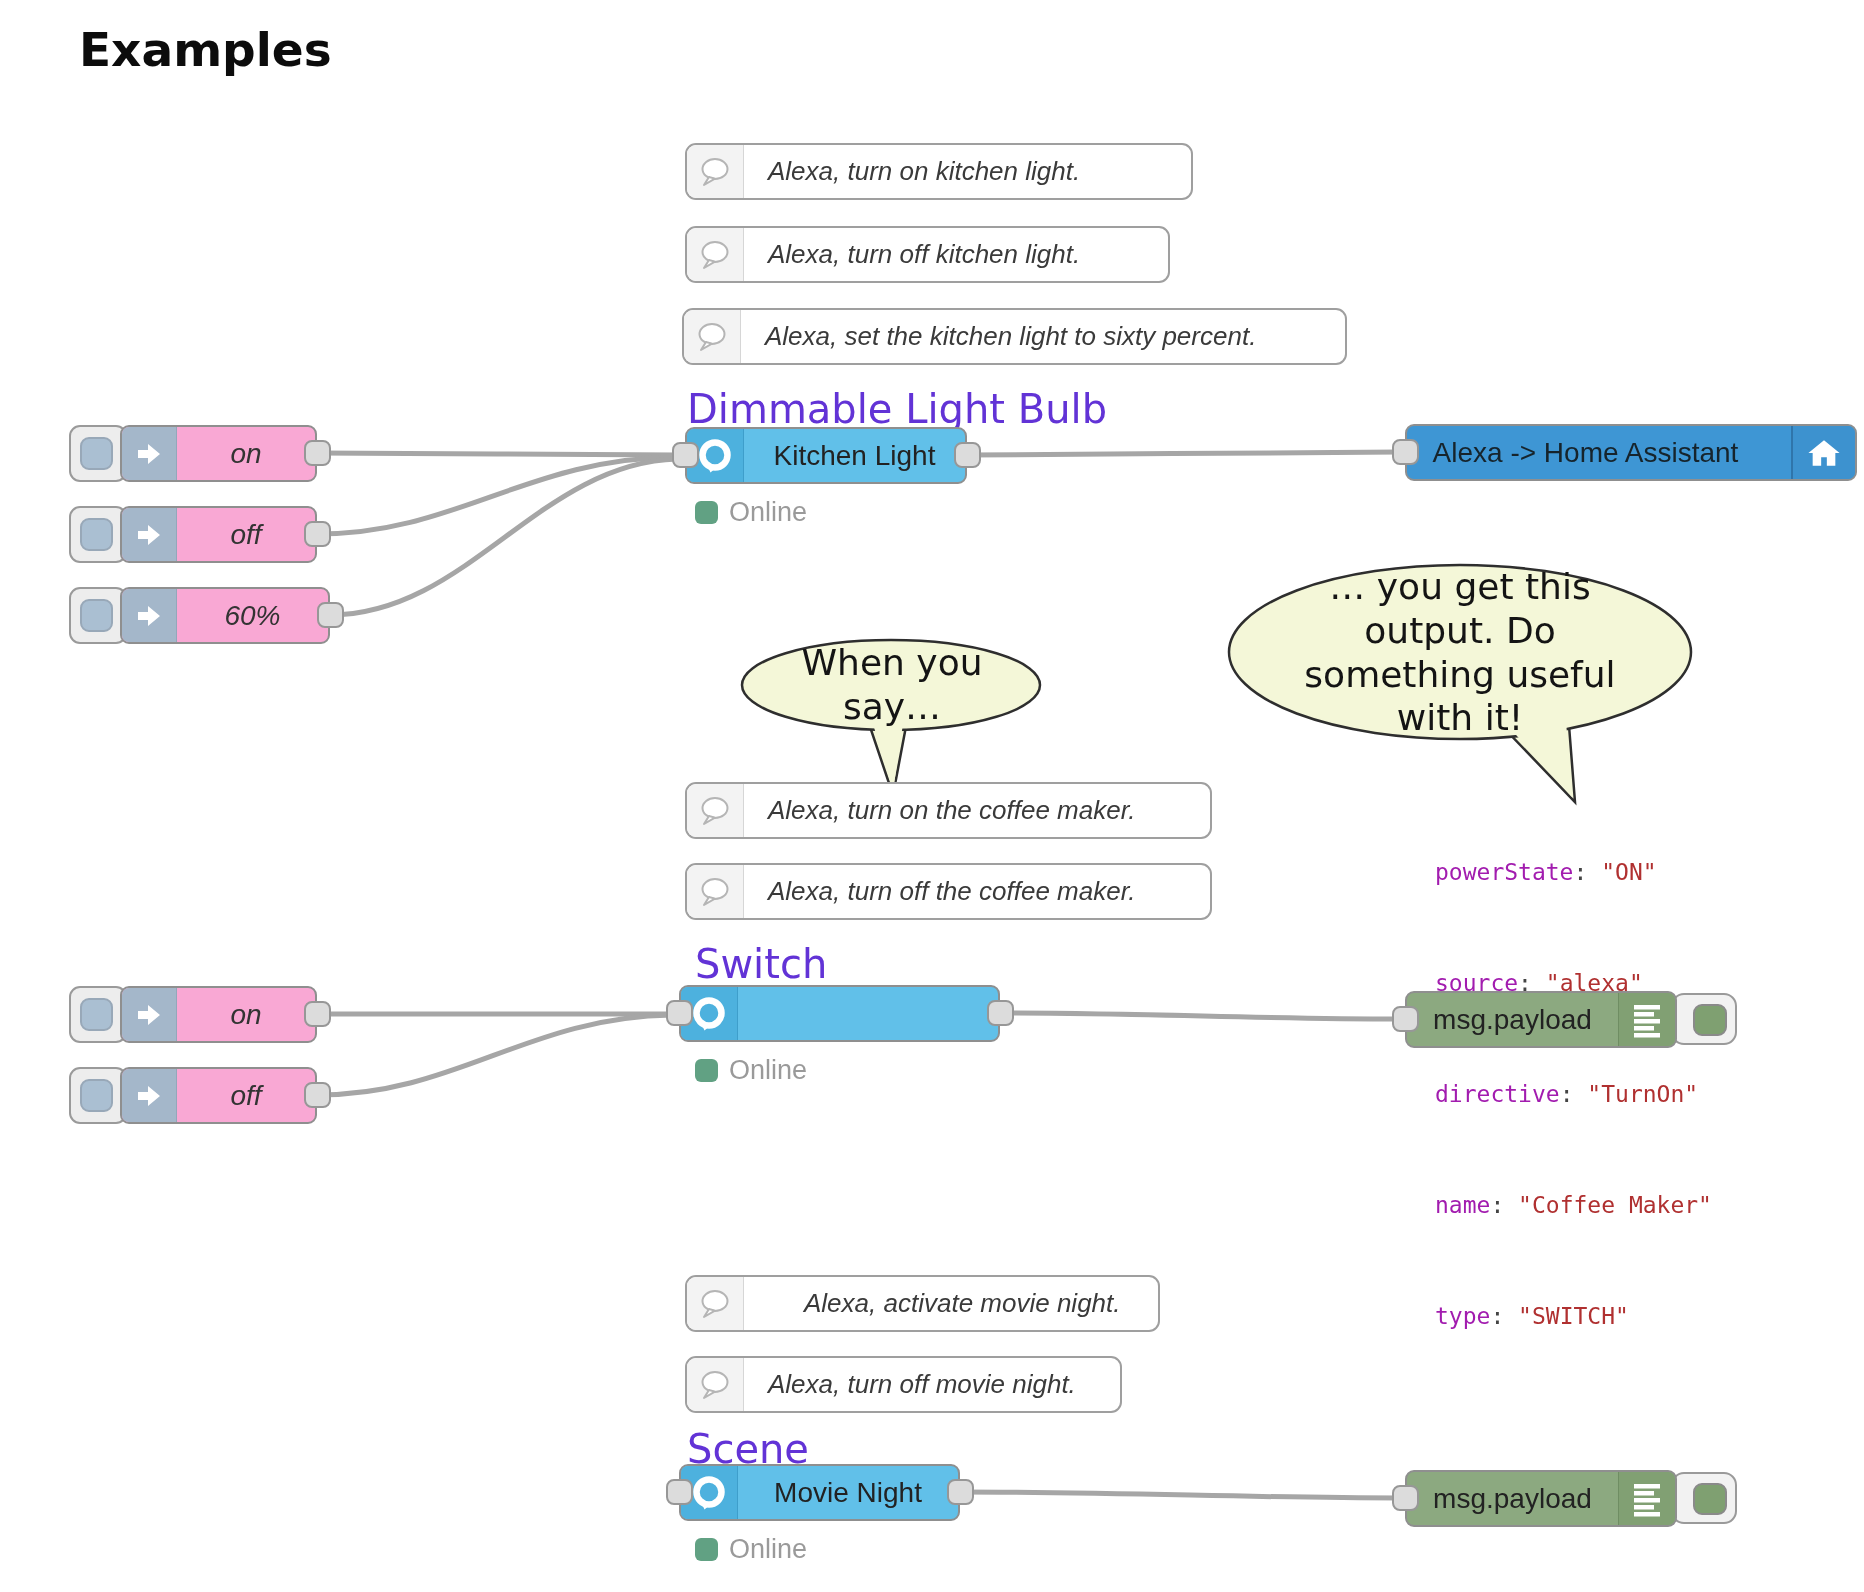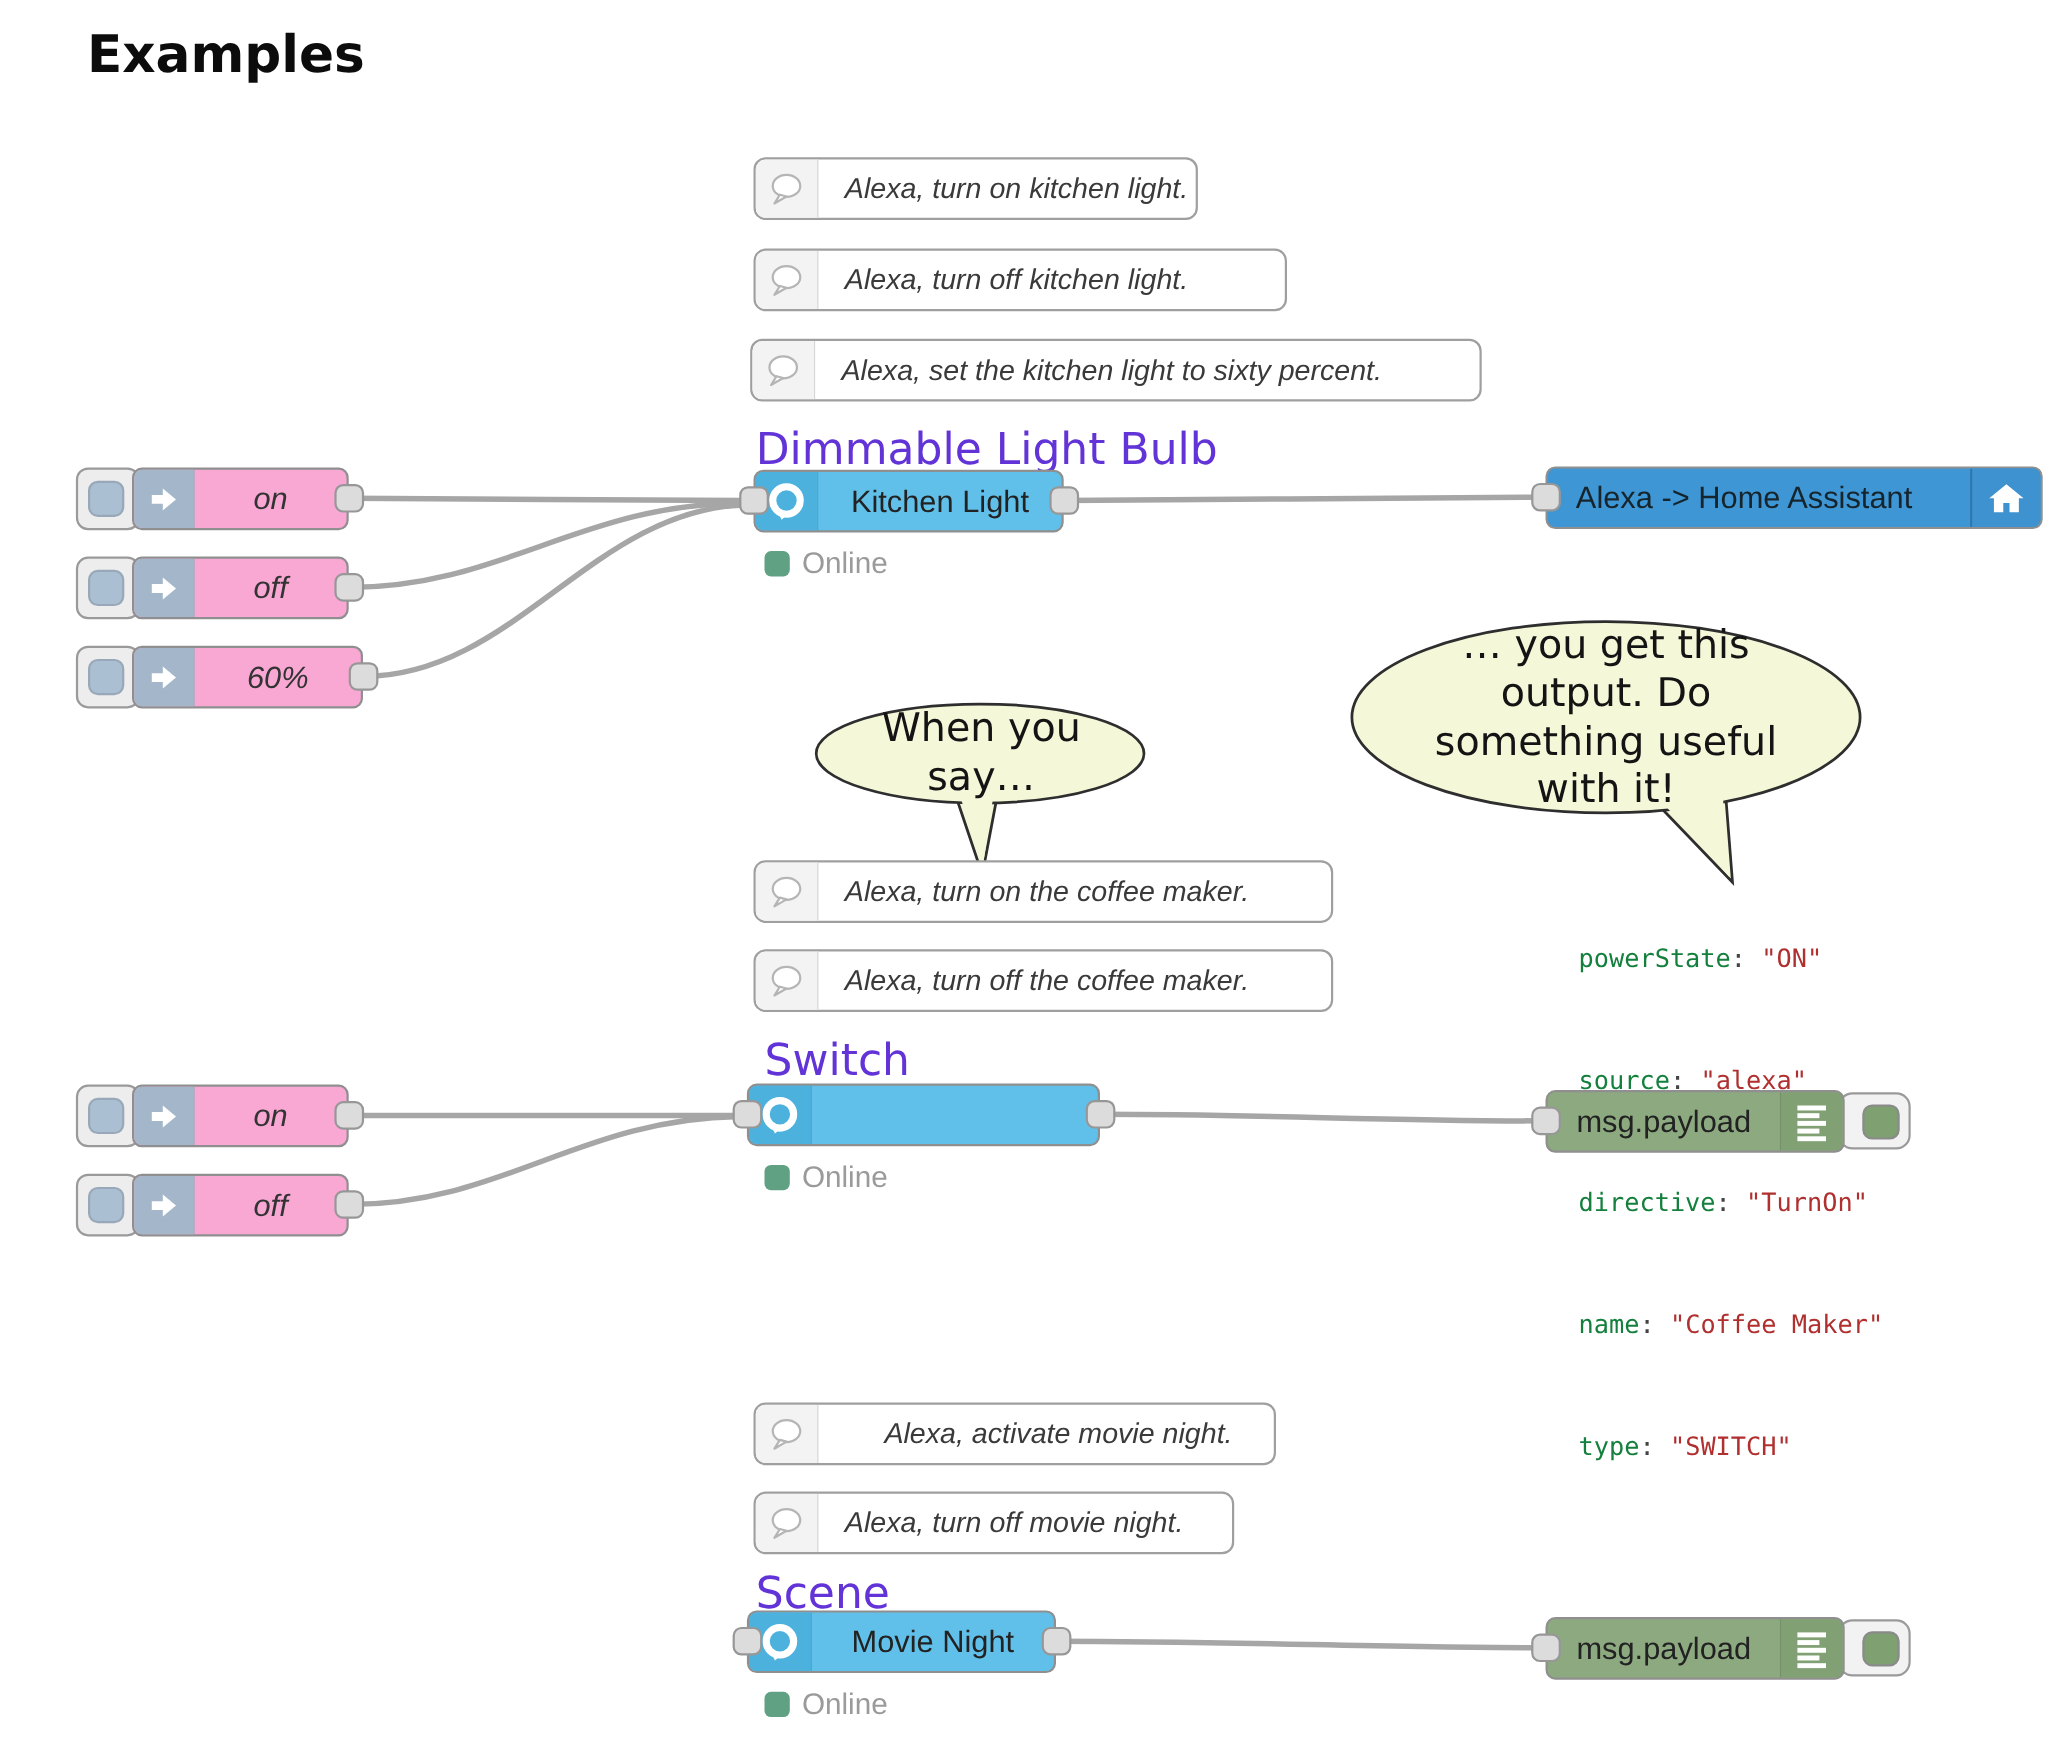--- a/index.html
+++ b/index.html
@@ -70,21 +70,21 @@
   
   #bubbles{position:absolute;left:0;top:0;z-index:2;}
   .bubble-shape{fill:#f4f7d8;stroke:#2e2e2e;stroke-width:2.5;}
   .bubble-fill{fill:#f4f7d8;stroke:none;}
   .bubble-text{display:flex;align-items:center;justify-content:center;text-align:center;
                font-size:36px;color:#141414;line-height:1.22;z-index:3;}
 
   
   .code-block{font-family:"DejaVu Sans Mono",monospace;font-size:23px;line-height:37px;
               white-space:pre;z-index:2;}
-  .code-key{color:#15803d;}
+  .code-key{color:#a21caf;}
   .code-colon{color:#444;}
   .code-val{color:#b03030;}
 
   .icon-svg{display:block;}
 </style>
 </head>
 <body>
 
 <div id="canvas">
 
@@ -94,21 +94,21 @@
     <path class="wire" d="M303,615 C440,615 512,463 650,459"></path>
     <path class="wire" d="M940,455 C1090,455 1220,452 1372,452"></path>
     <path class="wire" d="M290,1014 C420,1014 520,1014 645,1014"></path>
     <path class="wire" d="M290,1095 C430,1095 500,1017 645,1015"></path>
     <path class="wire" d="M973,1013 C1120,1013 1230,1019 1372,1019"></path>
     <path class="wire" d="M933,1492 C1090,1492 1230,1498 1372,1498"></path>
   </svg>
 
   <div class="abs page-title f-comic">Examples</div>
 
-  <div class="abs comment-node" style="left:658px;top:143px;width:404px;">
+  <div class="abs comment-node" style="left:658px;top:143px;width:508px;">
     <div class="comment-icon-cell">
       <svg class="icon-svg" width="36" height="32" viewBox="0 0 36 32">
         <ellipse cx="18" cy="13" rx="12.5" ry="10" fill="#fff" stroke="#b5b5b5" stroke-width="2"></ellipse>
         <path d="M12,21 L7,29 L18,22.6 Z" fill="#fff" stroke="#b5b5b5" stroke-width="2" stroke-linejoin="round"></path>
       </svg>
     </div>
     <div class="comment-text">Alexa, turn on kitchen light.</div>
   </div>
   <div class="abs comment-node" style="left:658px;top:226px;width:485px;">
     <div class="comment-icon-cell">

